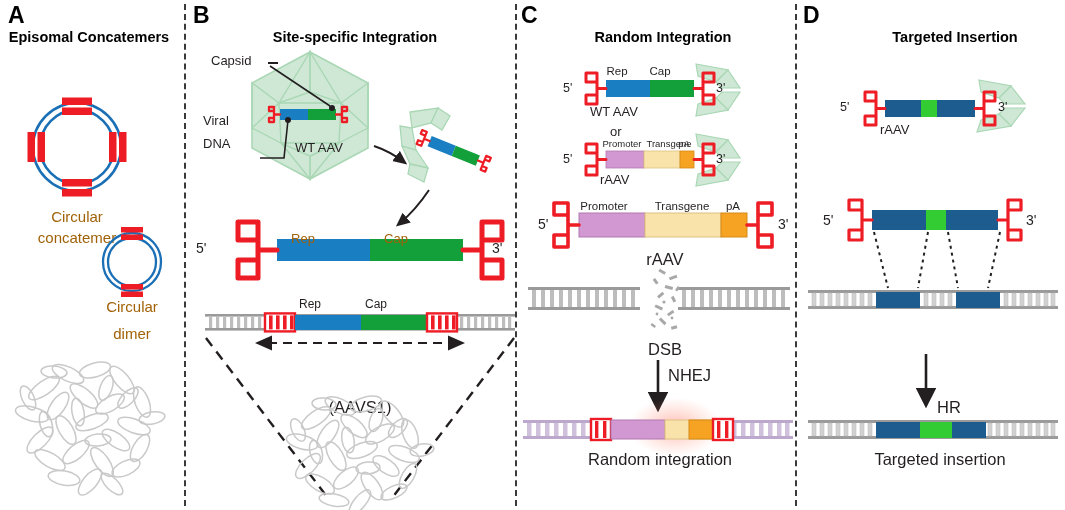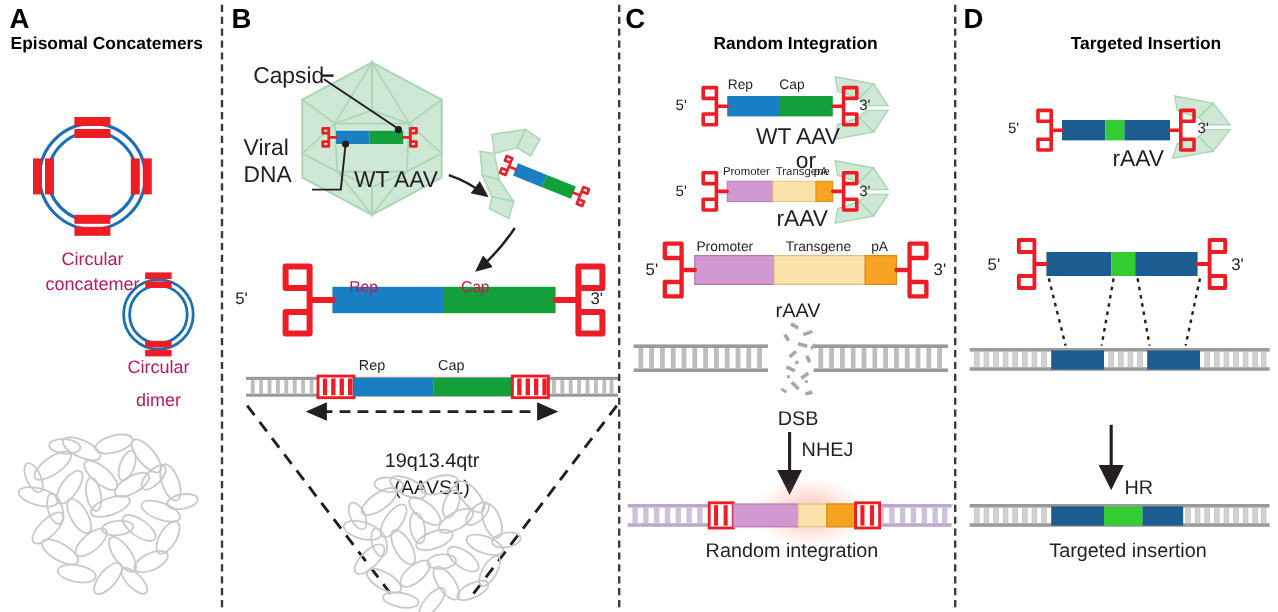--- a/index.html
+++ b/index.html
@@ -2,23 +2,23 @@
 <html><head>
 <meta charset="utf-8">
 <style>
   html,body{margin:0;padding:0;background:#ffffff;}
   body{width:1065px;height:510px;font-family:"Liberation Sans",sans-serif;color:#231f20;overflow:hidden;}
   #figure{position:relative;width:1065px;height:510px;background:#fff;}
   .abs{position:absolute;}
   .panel-letter{font-weight:bold;font-size:23px;color:#000;line-height:1;}
   .panel-title{font-weight:bold;font-size:14.5px;color:#000;text-align:center;white-space:nowrap;}
   .divider{position:absolute;top:4px;width:0;height:502px;border-left:2px dashed #3a3a3a;}
-  .cap-label{font-size:19px;color:#231f20;white-space:nowrap;text-align:right;}
+  .cap-label{font-size:13px;color:#231f20;white-space:nowrap;text-align:left;}
   .small-lbl{font-size:10.5px;color:#231f20;white-space:nowrap;text-align:center;}
-  .mid-lbl{font-size:13px;color:#be185d;white-space:nowrap;text-align:center;}
+  .mid-lbl{font-size:13px;color:#a16207;white-space:nowrap;text-align:center;}
   .big-lbl{font-size:16.5px;color:#231f20;white-space:nowrap;text-align:center;}
   .prime{font-size:14px;color:#231f20;}
   svg{display:block;overflow:visible;}
   .nolink{pointer-events:none;}
 </style>
 </head>
 <body>
 
 <div id="figure">
 
@@ -88,20 +88,21 @@
       <ellipse cx="68" cy="64" rx="14" ry="6" transform="rotate(80 68 64)"></ellipse>
       <ellipse cx="96" cy="40" rx="13" ry="6" transform="rotate(-70 96 40)"></ellipse>
       <ellipse cx="44" cy="24" rx="13" ry="6" transform="rotate(5 44 24)"></ellipse>
       <ellipse cx="118" cy="50" rx="13" ry="6" transform="rotate(-45 118 50)"></ellipse>
       <ellipse cx="36" cy="76" rx="13" ry="6" transform="rotate(75 36 76)"></ellipse>
       <ellipse cx="88" cy="92" rx="13" ry="6" transform="rotate(-5 88 92)"></ellipse>
     </g>
   </svg>
 
   <div class="abs panel-letter" style="left:193px;top:4px;">B</div>
+  <div class="abs panel-title" style="left:205px;top:29px;width:300px;">Site-specific Integration</div>
 
   <svg class="abs" style="left:243px;top:48px;" width="135" height="135" viewBox="0 0 135 135">
     <polygon points="67,4 125,35 125,100 67,131 9,100 9,35" fill="#cfe8d6" stroke="#a9d7b4" stroke-width="1.6"></polygon>
     <g stroke="#a9d7b4" stroke-width="1.4" fill="none">
       <polygon points="67,4 36,55 67,44"></polygon>
       <polygon points="67,4 98,55 67,44"></polygon>
       <polygon points="125,35 98,55 125,80"></polygon>
       <polygon points="9,35 36,55 9,80"></polygon>
       <polygon points="67,131 38,95 67,108"></polygon>
       <polygon points="67,131 96,95 67,108"></polygon>
@@ -239,21 +240,20 @@
       <marker id="arrL" markerWidth="8" markerHeight="8" refX="6" refY="3.5" orient="auto">
           <path d="M8,0 L0,3.5 L8,7 z" fill="#231f20"></path>
         </marker>
       <marker id="arrR" markerWidth="8" markerHeight="8" refX="2" refY="3.5" orient="auto">
           <path d="M0,0 L8,3.5 L0,7 z" fill="#231f20"></path>
         </marker>
     </defs>
     <line x1="8" y1="7" x2="192" y2="7" stroke="#231f20" stroke-width="2.2" stroke-dasharray="9,6" marker-start="url(#arrL)" marker-end="url(#arrR)"></line>
   </svg>
 
-  <div class="abs big-lbl" style="left:265px;top:375px;width:190px;">19q13.4qtr</div>
   <div class="abs big-lbl" style="left:265px;top:398px;width:190px;">(AAVS1)</div>
 
   <svg class="abs nolink" style="left:200px;top:334px;" width="320" height="170" viewBox="0 0 320 170">
     <g stroke="#231f20" stroke-width="2.4" stroke-dasharray="10,7" fill="none">
       <line x1="6" y1="4" x2="128" y2="164"></line>
       <line x1="314" y1="4" x2="192" y2="164"></line>
     </g>
   </svg>
 
   <svg class="abs" style="left:280px;top:388px;" width="160" height="122" viewBox="0 0 160 122">

